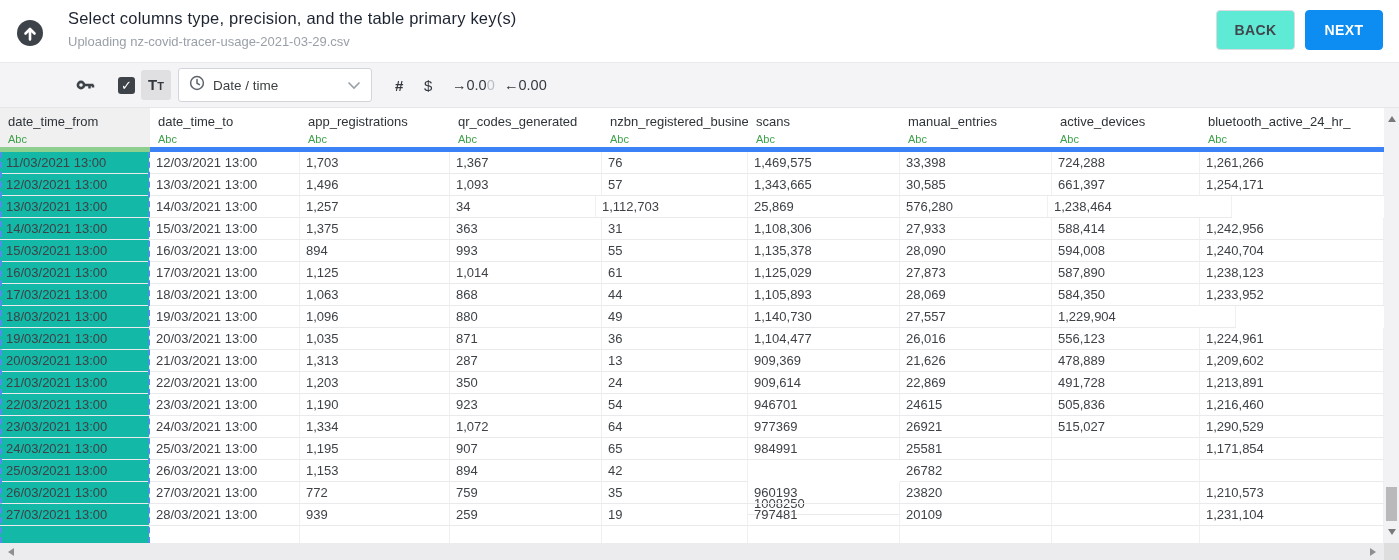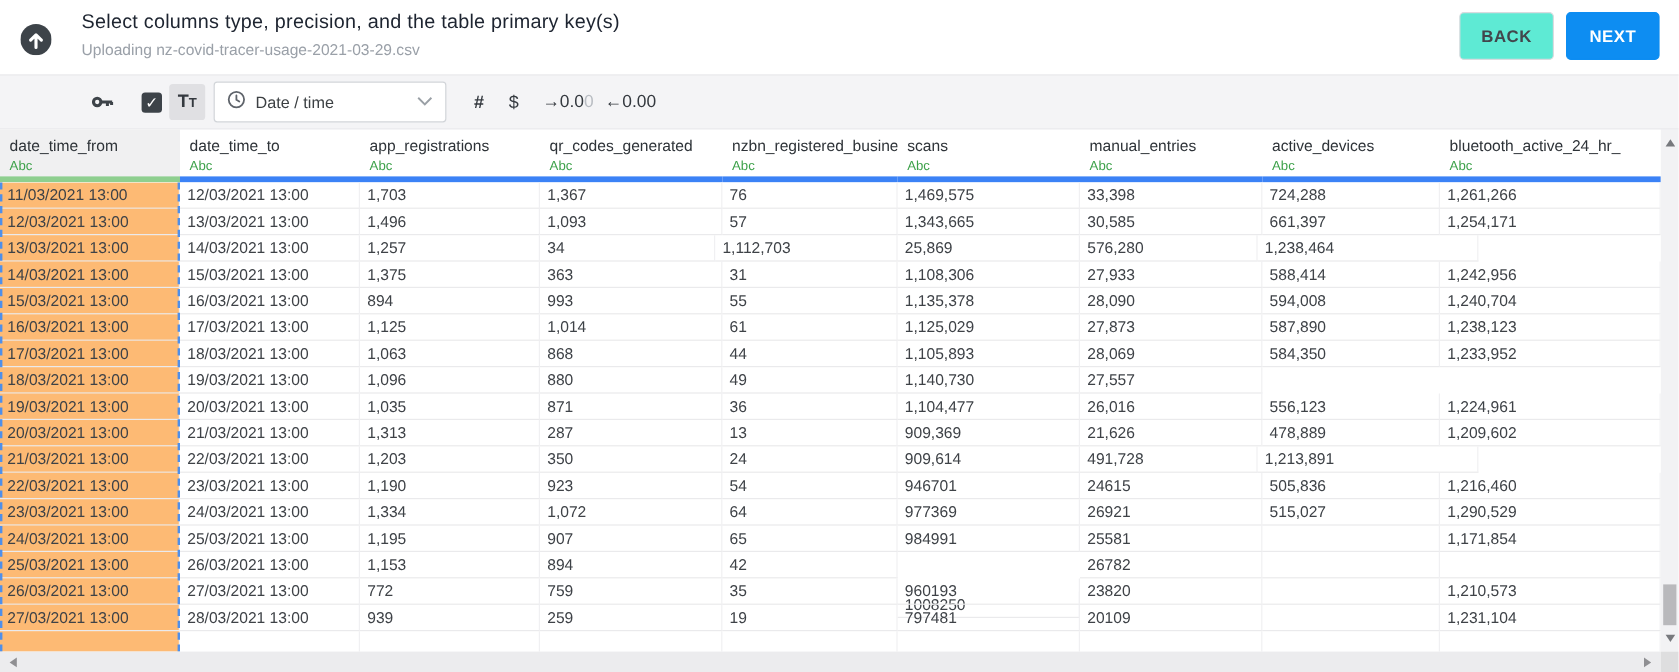--- a/index.html
+++ b/index.html
@@ -44,21 +44,21 @@
   .th { position:relative; height:44px; padding:6px 0 0 8px; border-bottom:5px solid #3b82f6;
         overflow:hidden; white-space:nowrap; cursor:pointer; }
   .th.selected { background:#f0f0f1; border-bottom-color:#8ecf8f; }
   .th-name { font-size:13px; color:#2e3338; }
   .th-type { font-size:11px; color:#3da14a; margin-top:4px; }
   .tbody { position:absolute; left:0; top:152px; width:1384px; height:391px; overflow:hidden; background:#fff; }
   .tr { display:flex; height:22px; }
   .td { height:22px; line-height:21px; padding:0 6px; font-size:13px; color:#3e4247;
         border-bottom:1px solid #eaeaec; border-right:1px solid #f0f0f2;
         white-space:nowrap; overflow:hidden; cursor:default; }
-  .td.first-col { background:#fdba74; }
+  .td.first-col { background:#14b8a6; }
   .sel-overlay { position:absolute; left:0; top:152px; width:150px; height:391px;
                  border-left:2px dashed #4e8fea; border-right:2px dashed #4e8fea;
                  pointer-events:none; }
   
   .vscroll { position:absolute; left:1384px; top:108px; width:15px; height:435px; background:#f2f2f4; }
   .vthumb { position:absolute; left:2px; top:379px; width:11px; height:34px; background:#b9b9bc; }
   .arr { position:absolute; width:0; height:0; }
   .arr-up { left:4px; top:8px; border-left:4px solid transparent; border-right:4px solid transparent;
             border-bottom:6px solid #77797d; }
   .arr-down { left:4px; bottom:8px; border-left:4px solid transparent; border-right:4px solid transparent;
@@ -239,20 +239,21 @@
         <div class="td" style="width: 184px;">1,233,952</div>
       </div>
       <div class="tr">
         <div class="td first-col" style="width: 150px;">18/03/2021 13:00</div>
         <div class="td" style="width: 150px;">19/03/2021 13:00</div>
         <div class="td" style="width: 150px;">1,096</div>
         <div class="td" style="width: 152px;">880</div>
         <div class="td" style="width: 146px;">49</div>
         <div class="td" style="width: 152px;">1,140,730</div>
         <div class="td" style="width: 152px;">27,557</div>
+        <div class="td" style="width: 184px;">1,229,904</div>
       </div>
       <div class="tr">
         <div class="td first-col" style="width: 150px;">19/03/2021 13:00</div>
         <div class="td" style="width: 150px;">20/03/2021 13:00</div>
         <div class="td" style="width: 150px;">1,035</div>
         <div class="td" style="width: 152px;">871</div>
         <div class="td" style="width: 146px;">36</div>
         <div class="td" style="width: 152px;">1,104,477</div>
         <div class="td" style="width: 152px;">26,016</div>
         <div class="td" style="width: 148px;">556,123</div>
@@ -269,20 +270,21 @@
         <div class="td" style="width: 148px;">478,889</div>
         <div class="td" style="width: 184px;">1,209,602</div>
       </div>
       <div class="tr">
         <div class="td first-col" style="width: 150px;">21/03/2021 13:00</div>
         <div class="td" style="width: 150px;">22/03/2021 13:00</div>
         <div class="td" style="width: 150px;">1,203</div>
         <div class="td" style="width: 152px;">350</div>
         <div class="td" style="width: 146px;">24</div>
         <div class="td" style="width: 152px;">909,614</div>
+        <div class="td" style="width: 152px;">22,869</div>
         <div class="td" style="width: 148px;">491,728</div>
         <div class="td" style="width: 184px;">1,213,891</div>
       </div>
       <div class="tr">
         <div class="td first-col" style="width: 150px;">22/03/2021 13:00</div>
         <div class="td" style="width: 150px;">23/03/2021 13:00</div>
         <div class="td" style="width: 150px;">1,190</div>
         <div class="td" style="width: 152px;">923</div>
         <div class="td" style="width: 146px;">54</div>
         <div class="td" style="width: 152px;">946701</div>

